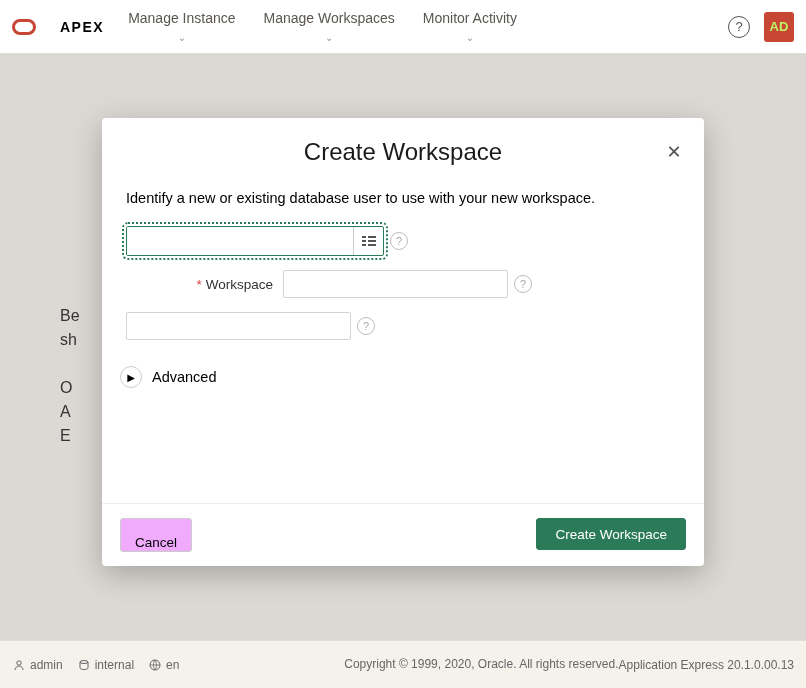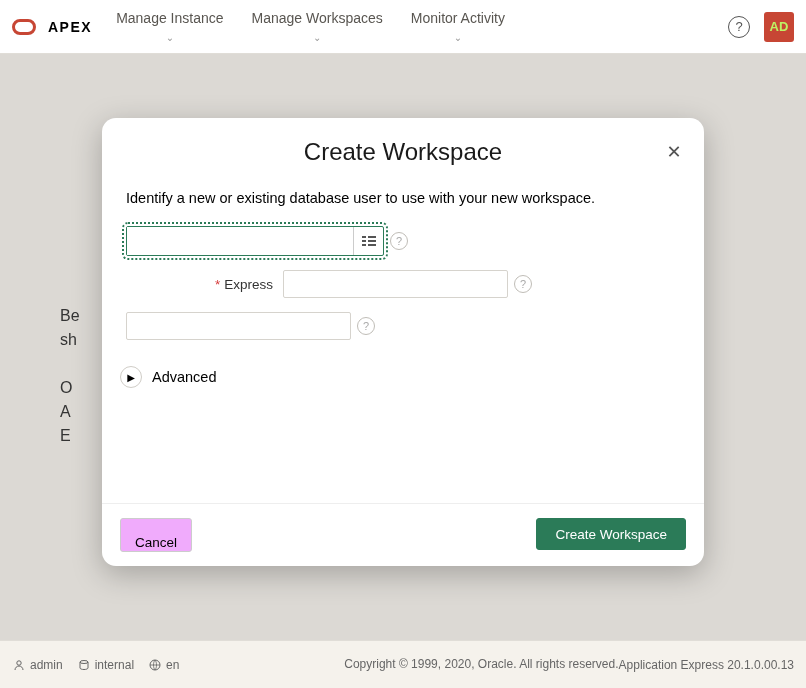--- a/index.html
+++ b/index.html
@@ -12,21 +12,21 @@
       overflow: hidden;
     }
     .header {
       height: 54px;
       background: #fff;
       border-bottom: 1px solid #e0ddd7;
       display: flex;
       align-items: center;
       padding: 0 12px;
     }
-    .logo-area { display: flex; align-items: center; gap: 12px; margin-right: 24px; }
+    .logo-area { display: flex; align-items: center; gap: 24px; margin-right: 24px; }
     .oracle-o {
       width: 24px; height: 16px;
       border: 3px solid #c74634;
       border-radius: 9px;
     }
     .apex-text { font-weight: 700; letter-spacing: 1.5px; font-size: 14px; }
     .nav { display: flex; gap: 28px; flex: 1; }
     .nav-item { color: #595651; font-size: 14px; display: flex; align-items: center; gap: 6px; cursor: pointer; flex-direction: column; }
     .chevron-down { font-size: 10px; color: #999; }
     .header-right { display: flex; align-items: center; gap: 14px; }
@@ -49,21 +49,21 @@
     .modal-backdrop {
       position: absolute; top: 54px; left: 0; right: 0; bottom: 48px;
       background: rgba(0,0,0,0.10);
     }
     .modal {
       position: absolute;
       top: 118px; left: 102px;
       width: 602px; height: 448px;
       background: #fff;
       box-shadow: 0 8px 30px rgba(0,0,0,0.25);
-      border-radius: 14px;
+      border-radius: 4px;
       display: flex; flex-direction: column;
     }
     .modal-header {
       padding: 20px 24px 8px;
       position: relative;
       text-align: center;
     }
     .modal-title { font-size: 24px; font-weight: 500; color: #1a1a1a; }
     .modal-close {
       position: absolute; right: 18px; top: 22px;
@@ -204,21 +204,21 @@
               <rect x="6" y="9" width="8" height="2" fill="#555"></rect>
             </svg>
         </div>
       </div>
       <div class="help-icon">?</div>
     </div>
   </div>
 
   <div class="form-row">
     <div class="form-label">
-      <span class="req">*</span><span>Express</span>
+      <span class="req">*</span><span>Workspace</span>
     </div>
     <div class="input-wrap">
       <input class="form-input" type="password" value="" style="">
       <div class="help-icon">?</div>
     </div>
   </div>
 
   <div class="form-row">
     <div class="input-wrap">
       <input class="form-input" type="text" value="" style="">

